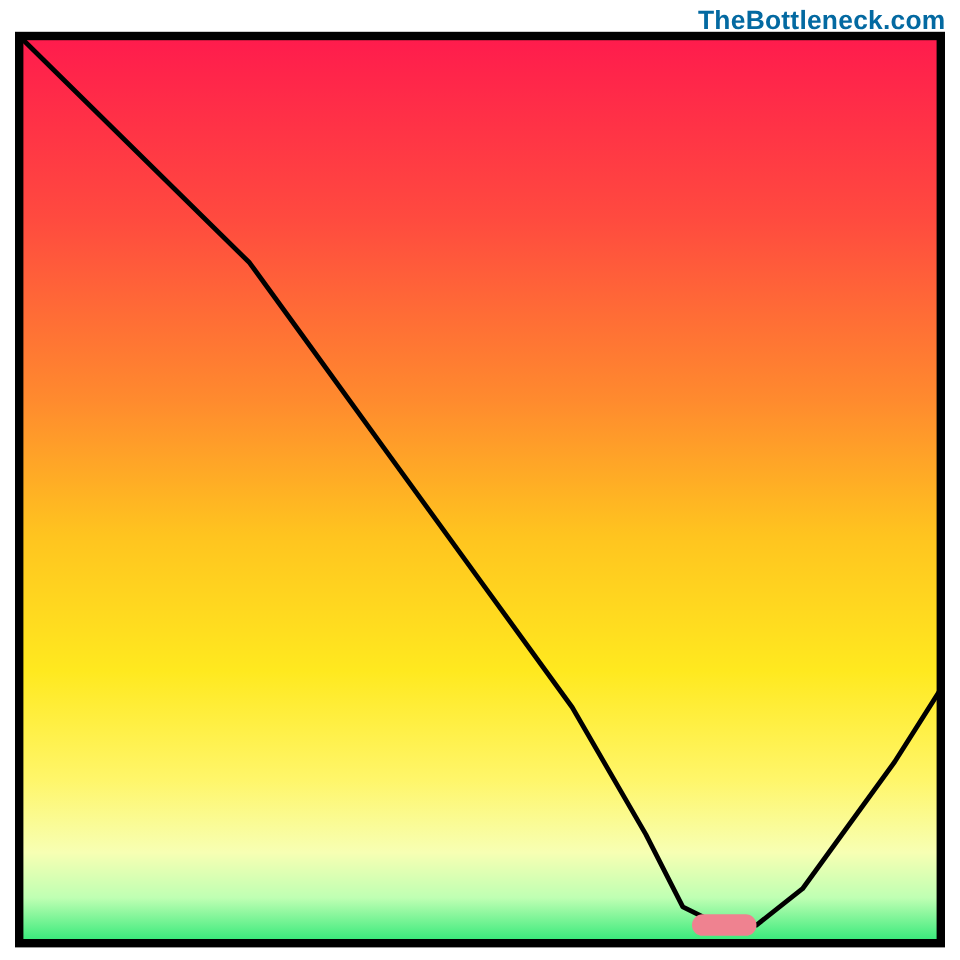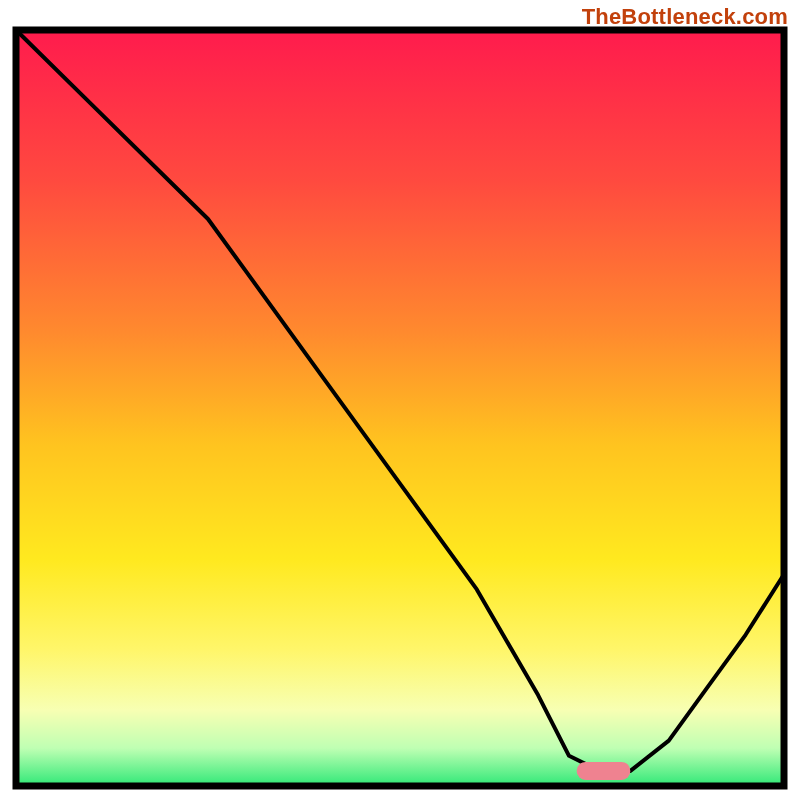--- a/index.html
+++ b/index.html
@@ -14,21 +14,21 @@
     position: relative;
     width: 800px;
     height: 800px;
   }
   .attribution {
     position: absolute;
     top: 4px;
     right: 12px;
     font-size: 22px;
     font-weight: 600;
-    color: #c2410c;
+    color: #0369a1;
     letter-spacing: 0.2px;
   }
   svg {
     display: block;
   }
 </style>
 </head>
 <body>
 
 <div class="wrap">

